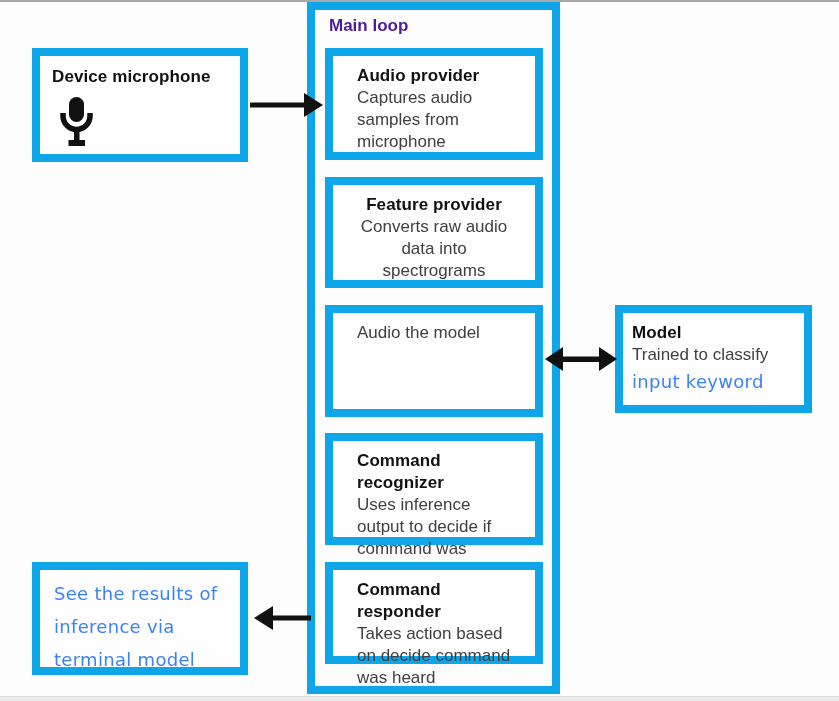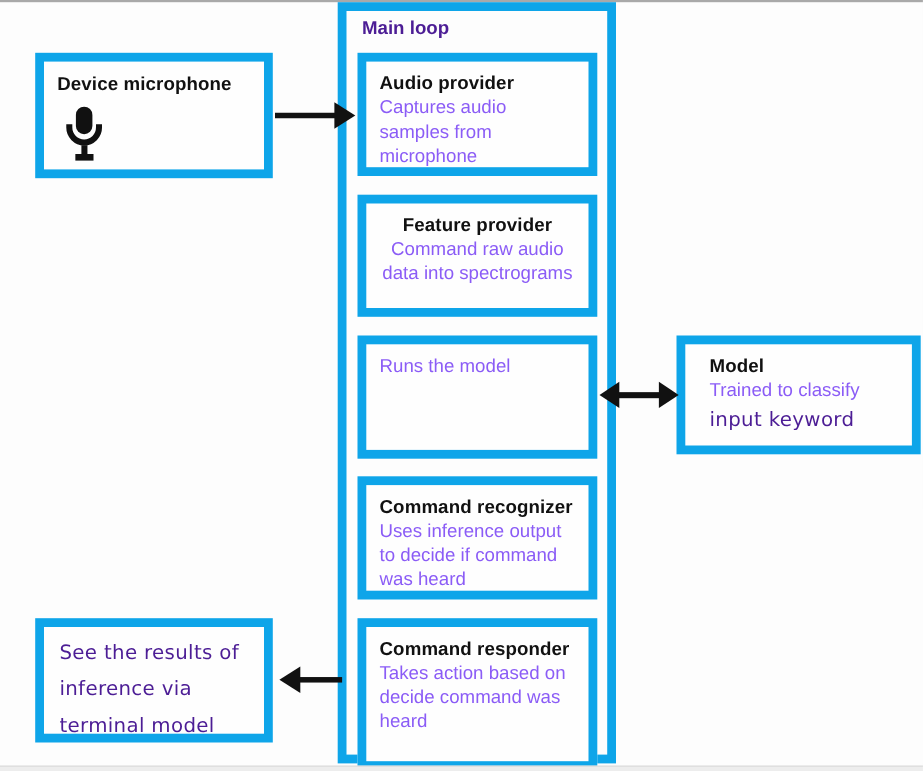--- a/index.html
+++ b/index.html
@@ -32,39 +32,39 @@
   .box-title {
     font-size: 17px;
     font-weight: bold;
     line-height: 22px;
     color: #111;
     letter-spacing: 0.1px;
   }
   .box-body {
     font-size: 17px;
     line-height: 22px;
-    color: #8b5cf6;
+    color: #404040;
   }
   
   .device-box { left: 32px; top: 48px; width: 216px; height: 114px; padding: 10px 12px; }
   .mic-wrap { margin: 8px 0 0 6px; }
   
   .main-loop { left: 307px; top: 2px; width: 253px; height: 692px; background: transparent; }
   .main-loop-label {
     position: absolute; left: 329px; top: 16px;
     font-size: 17px; font-weight: bold; color: #4c1d95;
   }
   
-  .module { left: 325px; width: 218px; padding: 9px 12px; }
+  .module { left: 325px; width: 218px; padding: 9px 24px; }
   
-  .model-box { left: 615px; top: 305px; width: 222px; height: 108px; padding: 9px 22px; }
+  .model-box { left: 615px; top: 305px; width: 197px; height: 108px; padding: 9px 9px; }
   .alt-text {
     font-family: "DejaVu Sans", sans-serif;
     letter-spacing: 0.3px;
-    color: #4c1d95;
+    color: #3b82f6;
   }
   .model-alt-line { font-size: 18px; margin-top: 5px; }
   
   .results-box { left: 32px; top: 562px; width: 216px; height: 113px; padding: 7px 14px; }
   .results-line { font-size: 18px; line-height: 33px; }
   
   .arrows {
     position: absolute; top: 0; left: 0; width: 839px; height: 701px;
     pointer-events: none;
   }
@@ -90,33 +90,33 @@
   <div class="box main-loop"></div>
   <div class="main-loop-label">Main loop</div>
 
   <div class="box module" style="top:48px; height:112px;">
     <div class="box-title">Audio provider</div>
     <div class="box-body">Captures audio samples from microphone</div>
   </div>
 
   <div class="box module" style="top:177px; height:111px;text-align:center;">
     <div class="box-title">Feature provider</div>
-    <div class="box-body">Command raw audio data into spectrograms</div>
+    <div class="box-body">Converts raw audio data into spectrograms</div>
   </div>
 
   <div class="box module" style="top:305px; height:112px;">
-    <div class="box-body">Runs the model</div>
+    <div class="box-body">Audio the model</div>
   </div>
 
   <div class="box module" style="top:433px; height:112px;">
     <div class="box-title">Command recognizer</div>
     <div class="box-body">Uses inference output to decide if command was heard</div>
   </div>
 
-  <div class="box module" style="top:562px; height:138px;">
+  <div class="box module" style="top:562px; height:102px;">
     <div class="box-title">Command responder</div>
     <div class="box-body">Takes action based on decide command was heard</div>
   </div>
 
   <div class="box model-box">
     <div class="box-title">Model</div>
     <div class="box-body">Trained to classify</div>
     <div class="box-body alt-text model-alt-line">input keyword</div>
   </div>
 

